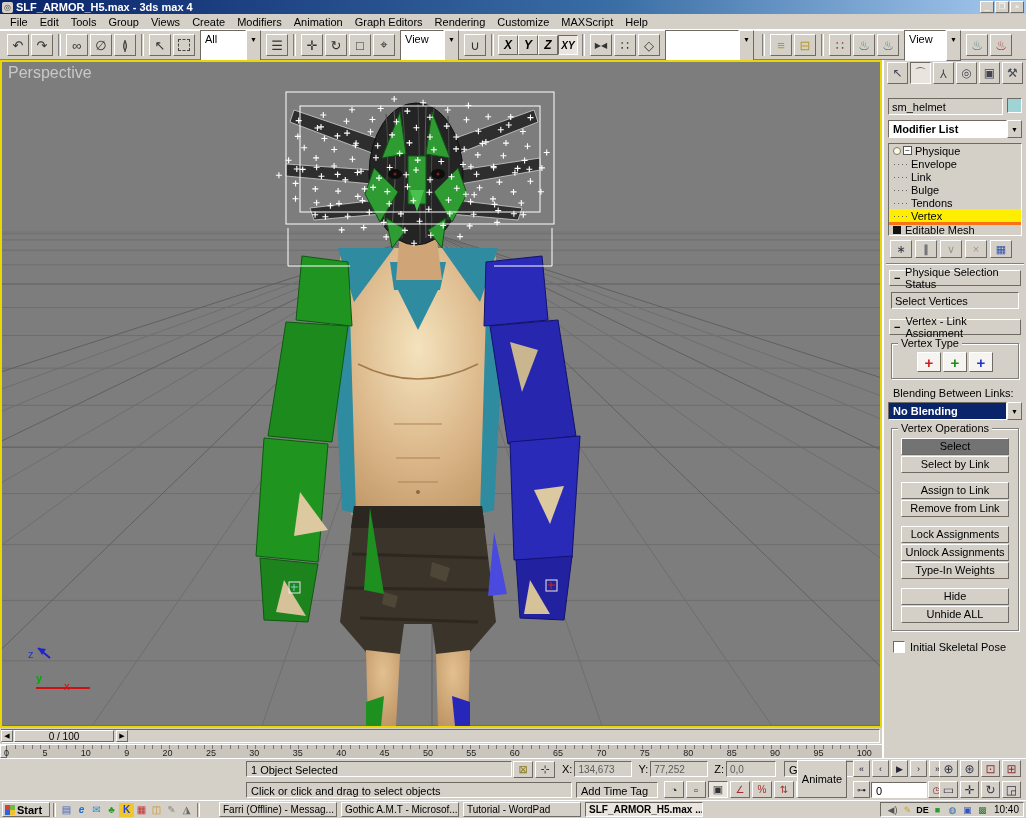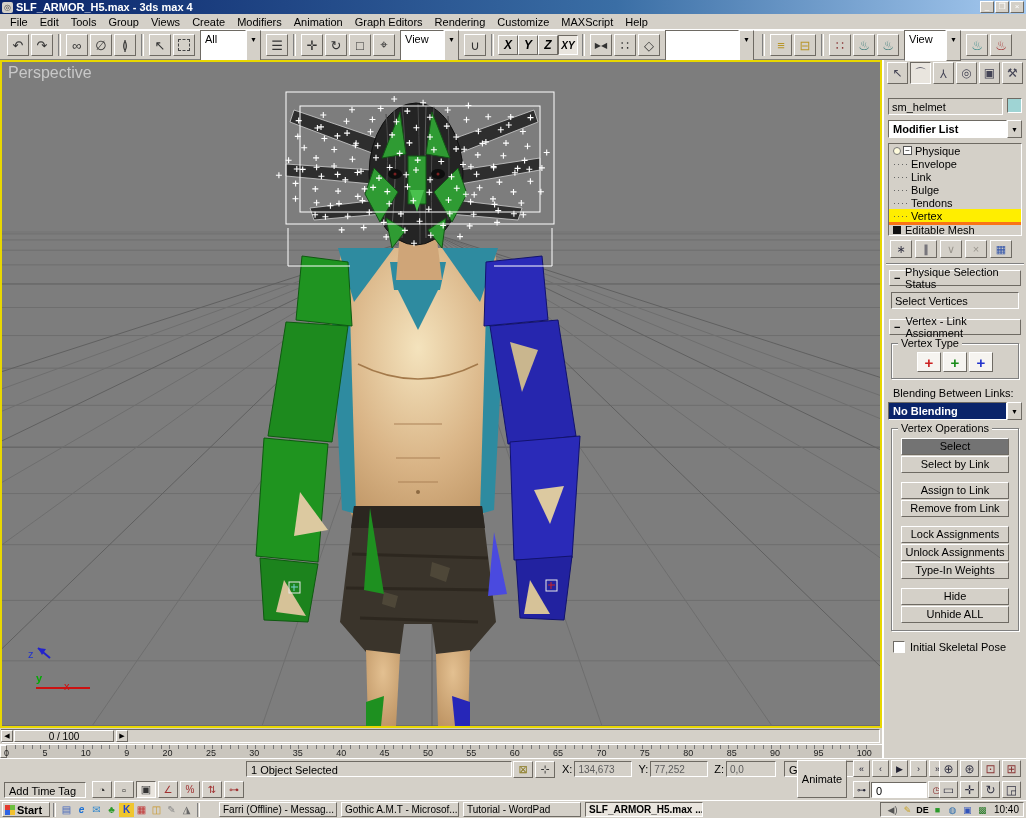--- a/index.html
+++ b/index.html
@@ -620,20 +620,21 @@
   <span class="coordfld s">134,673</span>
   <span class="coordlab">Y:</span>
   <span class="coordfld s">77,252</span>
   <span class="coordlab">Z:</span>
   <span class="coordfld s" style="width:50px">0,0</span>
   <span class="fld s" style="margin-left:8px;width:76px">Grid = 10,0</span>
 </div>
 
 <div id="status2">
 
+  <span class="fld s" style="margin-left:246px;width:326px">Click or click and drag to select objects</span>
   <span class="fld s" style="margin-left:4px;width:82px">Add Time Tag</span>
   <span class="sicon r" style="margin-left:6px">◔</span>
   <span class="sicon r">▫</span>
   <span class="sicon r pressed">▣</span>
   <span class="sicon r keyic">∠</span>
   <span class="sicon r keyic">%</span>
   <span class="sicon r keyic">⇅</span>
   <span class="sicon r keyic">⊶</span>
 </div>
 

